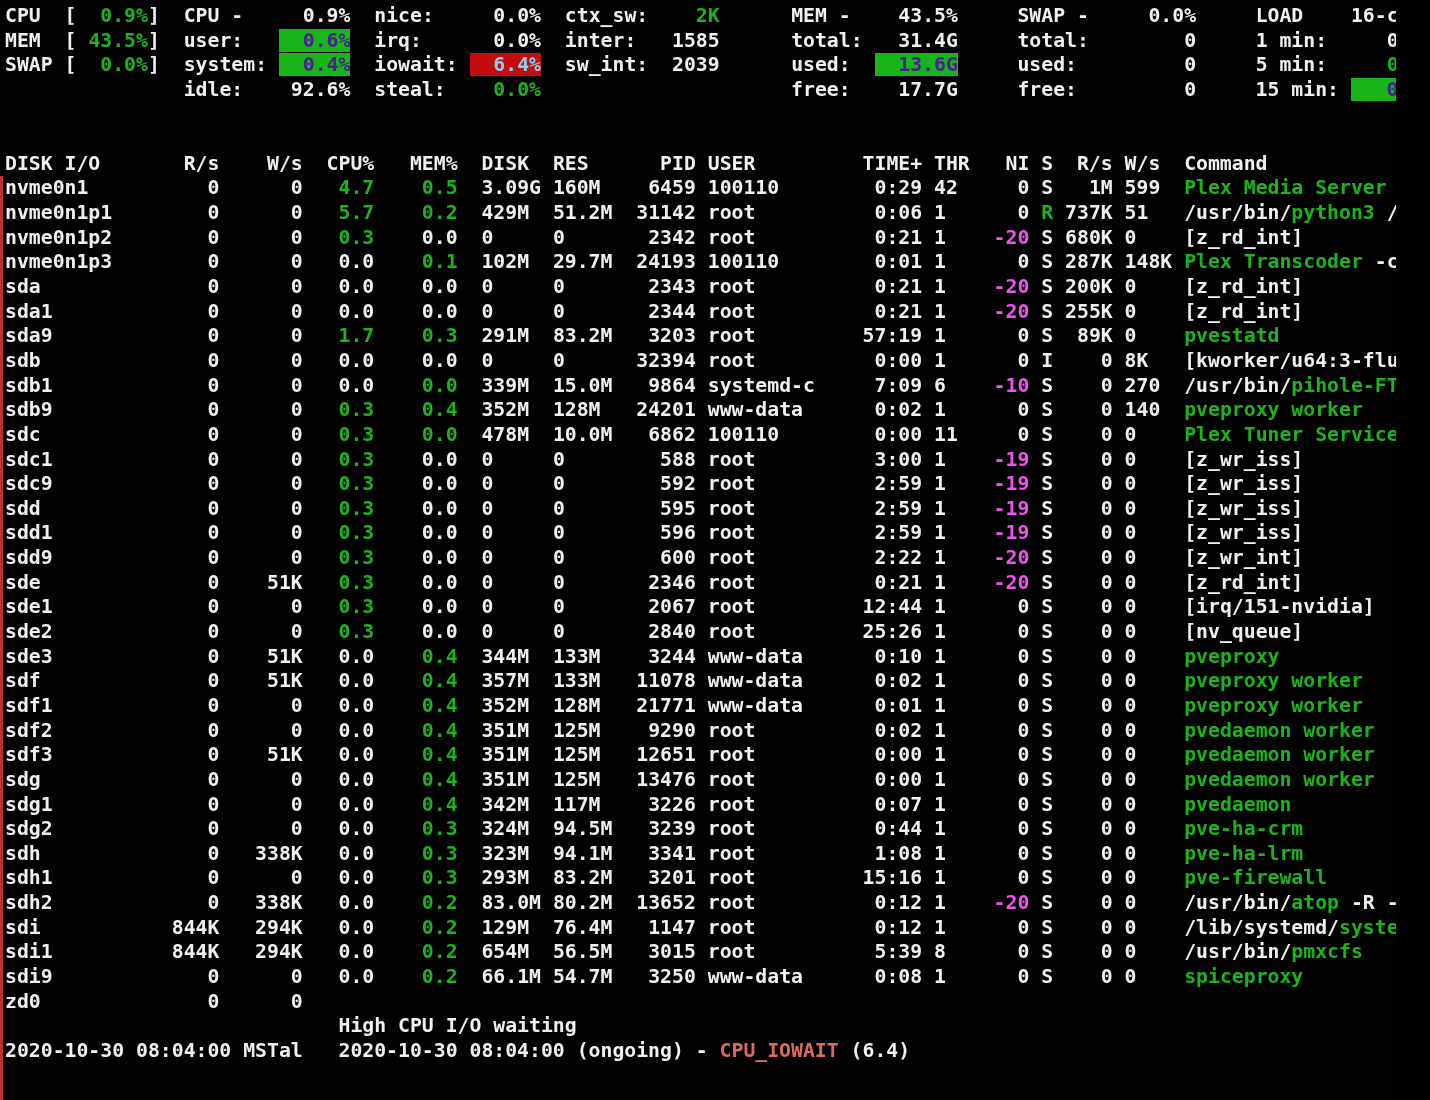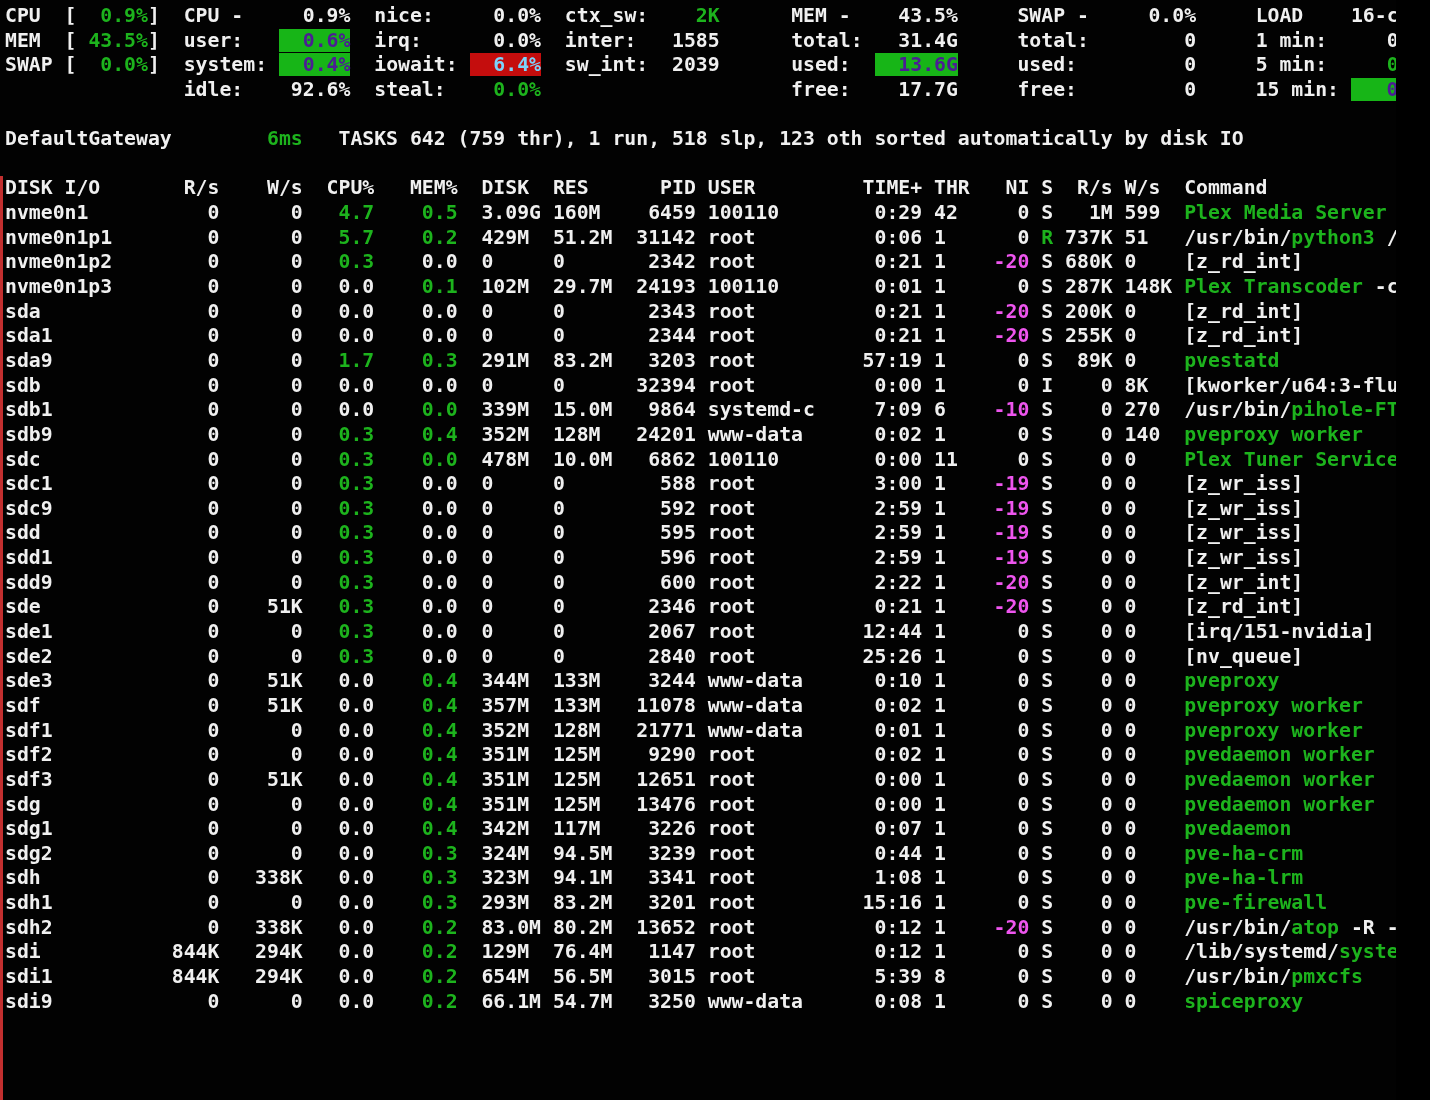--- a/index.html
+++ b/index.html
@@ -27,21 +27,20 @@
 <body>
 
 <div class="screen">
   <div class="red-border"></div>
   <div id="grid">
       <div class="line"><span>CPU  [</span><span class="fg-green">  0.9%</span><span>]</span><span>  </span><span>CPU -   </span><span>  0.9%</span><span>  </span><span>nice:   </span><span>  0.0%</span><span>  </span><span>ctx_sw: </span><span class="fg-green">   2K</span><span>      </span><span>MEM -  </span><span>  43.5%</span><span>     </span><span>SWAP -  </span><span>   0.0%</span><span>     </span><span>LOAD    </span><span>16-core</span></div>
       <div class="line"><span>MEM  [</span><span class="fg-green"> 43.5%</span><span>]</span><span>  </span><span>user:   </span><span class="bg-green">  0.6%</span><span>  </span><span>irq:    </span><span>  0.0%</span><span>  </span><span>inter:  </span><span> 1585</span><span>      </span><span>total: </span><span>  31.4G</span><span>     </span><span>total:  </span><span>      0</span><span>     </span><span>1 min:  </span><span>   0.26</span></div>
       <div class="line"><span>SWAP [</span><span class="fg-green">  0.0%</span><span>]</span><span>  </span><span>system: </span><span class="bg-green">  0.4%</span><span>  </span><span>iowait: </span><span class="bg-red">  6.4%</span><span>  </span><span>sw_int: </span><span> 2039</span><span>      </span><span>used:  </span><span class="bg-green">  13.6G</span><span>     </span><span>used:   </span><span>      0</span><span>     </span><span>5 min:  </span><span class="fg-green">   0.31</span></div>
       <div class="line"><span>             </span><span>  </span><span>idle:   </span><span> 92.6%</span><span>  </span><span>steal:  </span><span class="fg-green">  0.0%</span><span>  </span><span>             </span><span>      </span><span>free:  </span><span>  17.7G</span><span>     </span><span>free:   </span><span>      0</span><span>     </span><span>15 min: </span><span class="bg-green">   0.28</span></div>
       <div class="line"></div>
-      <div class="line"><span>DefaultGateway</span><span class="fg-green">        6ms</span><span>   </span><span>TASKS </span><span>642 (759 thr), 1 run, 518 slp, 123 oth sorted automatically by disk IO</span></div>
       <div class="line"></div>
       <div class="line"><span>DISK I/O    </span><span>   R/s</span><span>    W/s</span><span>  CPU%</span><span>   MEM%</span><span>  DISK  </span><span>RES   </span><span>   PID</span><span> USER      </span><span>   TIME+</span><span> THR</span><span>   NI</span><span> S</span><span>  R/s</span><span> W/s </span><span> Command</span></div>
       <div class="line"><span>nvme0n1     </span><span>     0</span><span>      0</span><span class="fg-green">   4.7</span><span class="fg-green">    0.5</span><span>  3.09G </span><span>160M  </span><span>  6459</span><span> 100110    </span><span>    0:29</span><span> 42 </span><span>    0</span><span> </span><span>S</span><span>   1M</span><span> 599 </span><span> </span><span class="fg-green">Plex Media Server</span></div>
       <div class="line"><span>nvme0n1p1   </span><span>     0</span><span>      0</span><span class="fg-green">   5.7</span><span class="fg-green">    0.2</span><span>  429M  </span><span>51.2M </span><span> 31142</span><span> root      </span><span>    0:06</span><span> 1  </span><span>    0</span><span> </span><span class="fg-green">R</span><span> 737K</span><span> 51  </span><span> </span><span>/usr/bin/</span><span class="fg-green">python3</span><span> /usr</span></div>
       <div class="line"><span>nvme0n1p2   </span><span>     0</span><span>      0</span><span class="fg-green">   0.3</span><span>    0.0</span><span>  0     </span><span>0     </span><span>  2342</span><span> root      </span><span>    0:21</span><span> 1  </span><span class="fg-magenta">  -20</span><span> </span><span>S</span><span> 680K</span><span> 0   </span><span> </span><span>[z_rd_int]</span></div>
       <div class="line"><span>nvme0n1p3   </span><span>     0</span><span>      0</span><span>   0.0</span><span class="fg-green">    0.1</span><span>  102M  </span><span>29.7M </span><span> 24193</span><span> 100110    </span><span>    0:01</span><span> 1  </span><span>    0</span><span> </span><span>S</span><span> 287K</span><span> 148K</span><span> </span><span class="fg-green">Plex Transcoder</span><span> -code</span></div>
       <div class="line"><span>sda         </span><span>     0</span><span>      0</span><span>   0.0</span><span>    0.0</span><span>  0     </span><span>0     </span><span>  2343</span><span> root      </span><span>    0:21</span><span> 1  </span><span class="fg-magenta">  -20</span><span> </span><span>S</span><span> 200K</span><span> 0   </span><span> </span><span>[z_rd_int]</span></div>
       <div class="line"><span>sda1        </span><span>     0</span><span>      0</span><span>   0.0</span><span>    0.0</span><span>  0     </span><span>0     </span><span>  2344</span><span> root      </span><span>    0:21</span><span> 1  </span><span class="fg-magenta">  -20</span><span> </span><span>S</span><span> 255K</span><span> 0   </span><span> </span><span>[z_rd_int]</span></div>
       <div class="line"><span>sda9        </span><span>     0</span><span>      0</span><span class="fg-green">   1.7</span><span class="fg-green">    0.3</span><span>  291M  </span><span>83.2M </span><span>  3203</span><span> root      </span><span>   57:19</span><span> 1  </span><span>    0</span><span> </span><span>S</span><span>  89K</span><span> 0   </span><span> </span><span class="fg-green">pvestatd</span></div>
       <div class="line"><span>sdb         </span><span>     0</span><span>      0</span><span>   0.0</span><span>    0.0</span><span>  0     </span><span>0     </span><span> 32394</span><span> root      </span><span>    0:00</span><span> 1  </span><span>    0</span><span> </span><span>I</span><span>    0</span><span> 8K  </span><span> </span><span>[kworker/u64:3-flush-</span></div>
@@ -63,14 +62,17 @@
       <div class="line"><span>sdf3        </span><span>     0</span><span>    51K</span><span>   0.0</span><span class="fg-green">    0.4</span><span>  351M  </span><span>125M  </span><span> 12651</span><span> root      </span><span>    0:00</span><span> 1  </span><span>    0</span><span> </span><span>S</span><span>    0</span><span> 0   </span><span> </span><span class="fg-green">pvedaemon worker</span></div>
       <div class="line"><span>sdg         </span><span>     0</span><span>      0</span><span>   0.0</span><span class="fg-green">    0.4</span><span>  351M  </span><span>125M  </span><span> 13476</span><span> root      </span><span>    0:00</span><span> 1  </span><span>    0</span><span> </span><span>S</span><span>    0</span><span> 0   </span><span> </span><span class="fg-green">pvedaemon worker</span></div>
       <div class="line"><span>sdg1        </span><span>     0</span><span>      0</span><span>   0.0</span><span class="fg-green">    0.4</span><span>  342M  </span><span>117M  </span><span>  3226</span><span> root      </span><span>    0:07</span><span> 1  </span><span>    0</span><span> </span><span>S</span><span>    0</span><span> 0   </span><span> </span><span class="fg-green">pvedaemon</span></div>
       <div class="line"><span>sdg2        </span><span>     0</span><span>      0</span><span>   0.0</span><span class="fg-green">    0.3</span><span>  324M  </span><span>94.5M </span><span>  3239</span><span> root      </span><span>    0:44</span><span> 1  </span><span>    0</span><span> </span><span>S</span><span>    0</span><span> 0   </span><span> </span><span class="fg-green">pve-ha-crm</span></div>
       <div class="line"><span>sdh         </span><span>     0</span><span>   338K</span><span>   0.0</span><span class="fg-green">    0.3</span><span>  323M  </span><span>94.1M </span><span>  3341</span><span> root      </span><span>    1:08</span><span> 1  </span><span>    0</span><span> </span><span>S</span><span>    0</span><span> 0   </span><span> </span><span class="fg-green">pve-ha-lrm</span></div>
       <div class="line"><span>sdh1        </span><span>     0</span><span>      0</span><span>   0.0</span><span class="fg-green">    0.3</span><span>  293M  </span><span>83.2M </span><span>  3201</span><span> root      </span><span>   15:16</span><span> 1  </span><span>    0</span><span> </span><span>S</span><span>    0</span><span> 0   </span><span> </span><span class="fg-green">pve-firewall</span></div>
       <div class="line"><span>sdh2        </span><span>     0</span><span>   338K</span><span>   0.0</span><span class="fg-green">    0.2</span><span>  83.0M </span><span>80.2M </span><span> 13652</span><span> root      </span><span>    0:12</span><span> 1  </span><span class="fg-magenta">  -20</span><span> </span><span>S</span><span>    0</span><span> 0   </span><span> </span><span>/usr/bin/</span><span class="fg-green">atop</span><span> -R -w /</span></div>
       <div class="line"><span>sdi         </span><span>  844K</span><span>   294K</span><span>   0.0</span><span class="fg-green">    0.2</span><span>  129M  </span><span>76.4M </span><span>  1147</span><span> root      </span><span>    0:12</span><span> 1  </span><span>    0</span><span> </span><span>S</span><span>    0</span><span> 0   </span><span> </span><span>/lib/systemd/</span><span class="fg-green">systemd-</span></div>
       <div class="line"><span>sdi1        </span><span>  844K</span><span>   294K</span><span>   0.0</span><span class="fg-green">    0.2</span><span>  654M  </span><span>56.5M </span><span>  3015</span><span> root      </span><span>    5:39</span><span> 8  </span><span>    0</span><span> </span><span>S</span><span>    0</span><span> 0   </span><span> </span><span>/usr/bin/</span><span class="fg-green">pmxcfs</span></div>
       <div class="line"><span>sdi9        </span><span>     0</span><span>      0</span><span>   0.0</span><span class="fg-green">    0.2</span><span>  66.1M </span><span>54.7M </span><span>  3250</span><span> www-data  </span><span>    0:08</span><span> 1  </span><span>    0</span><span> </span><span>S</span><span>    0</span><span> 0   </span><span> </span><span class="fg-green">spiceproxy</span></div>
+      <div class="line"><span>zd0         </span><span>     0</span><span>      0</span></div>
+      <div class="line"><span>                            </span><span>High CPU I/O waiting</span></div>
+      <div class="line"><span>2020-10-30 08:04:00 MSTal</span><span>   </span><span>2020-10-30 08:04:00 (ongoing) - </span><span class="fg-red">CPU_IOWAIT</span><span> (6.4)</span></div>
     </div>
 </div>
 
 </body></html>

